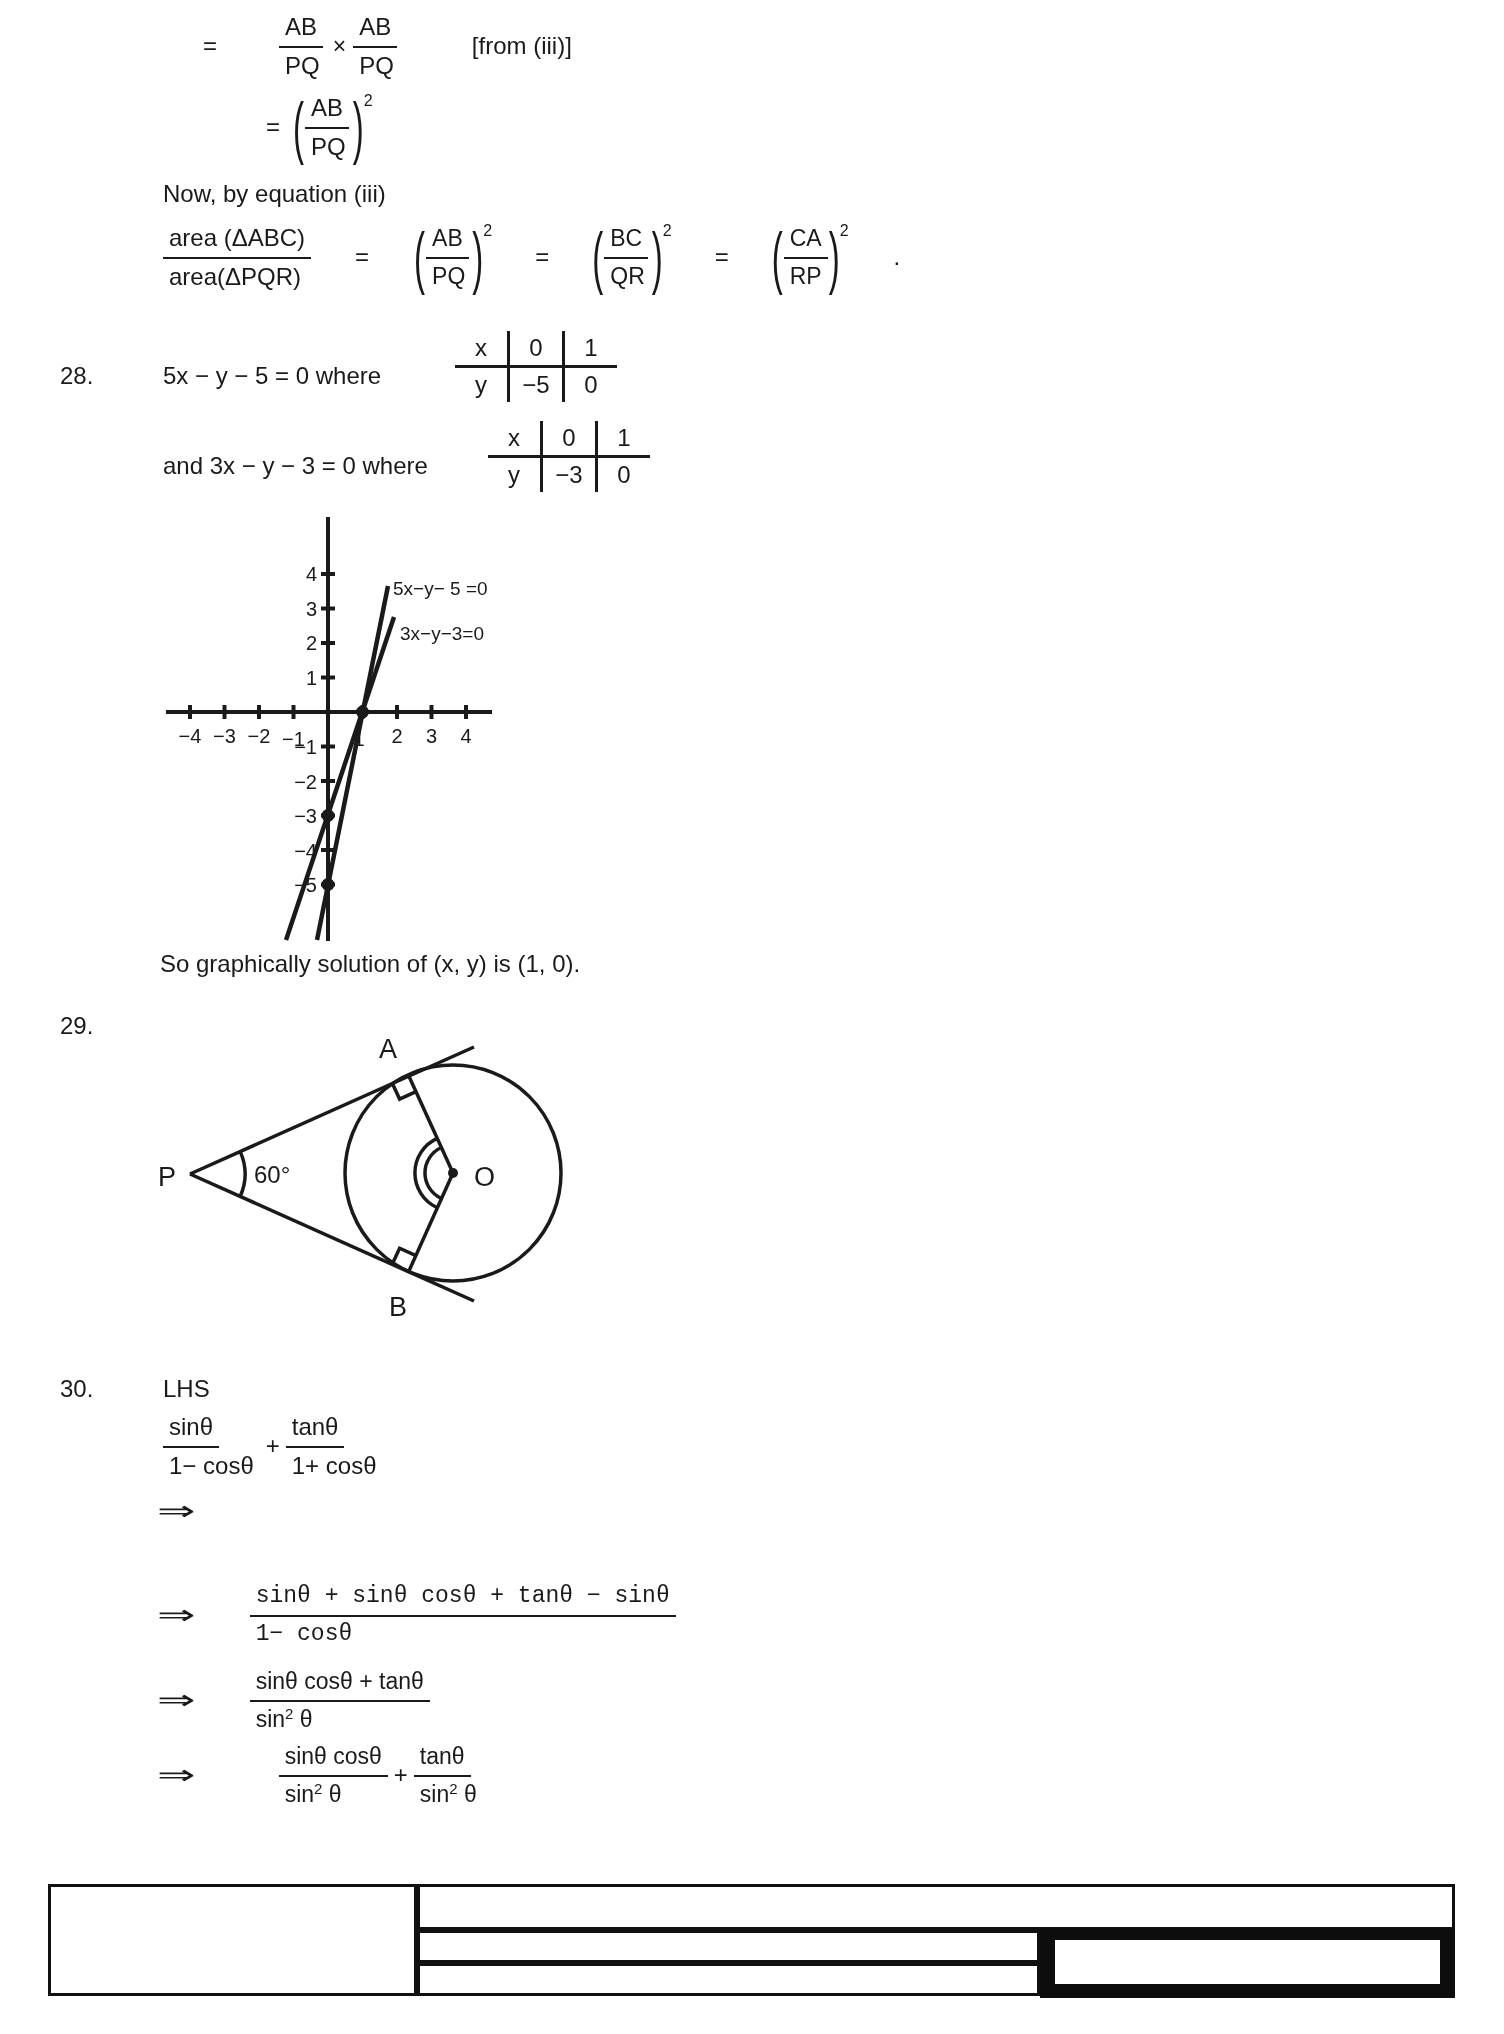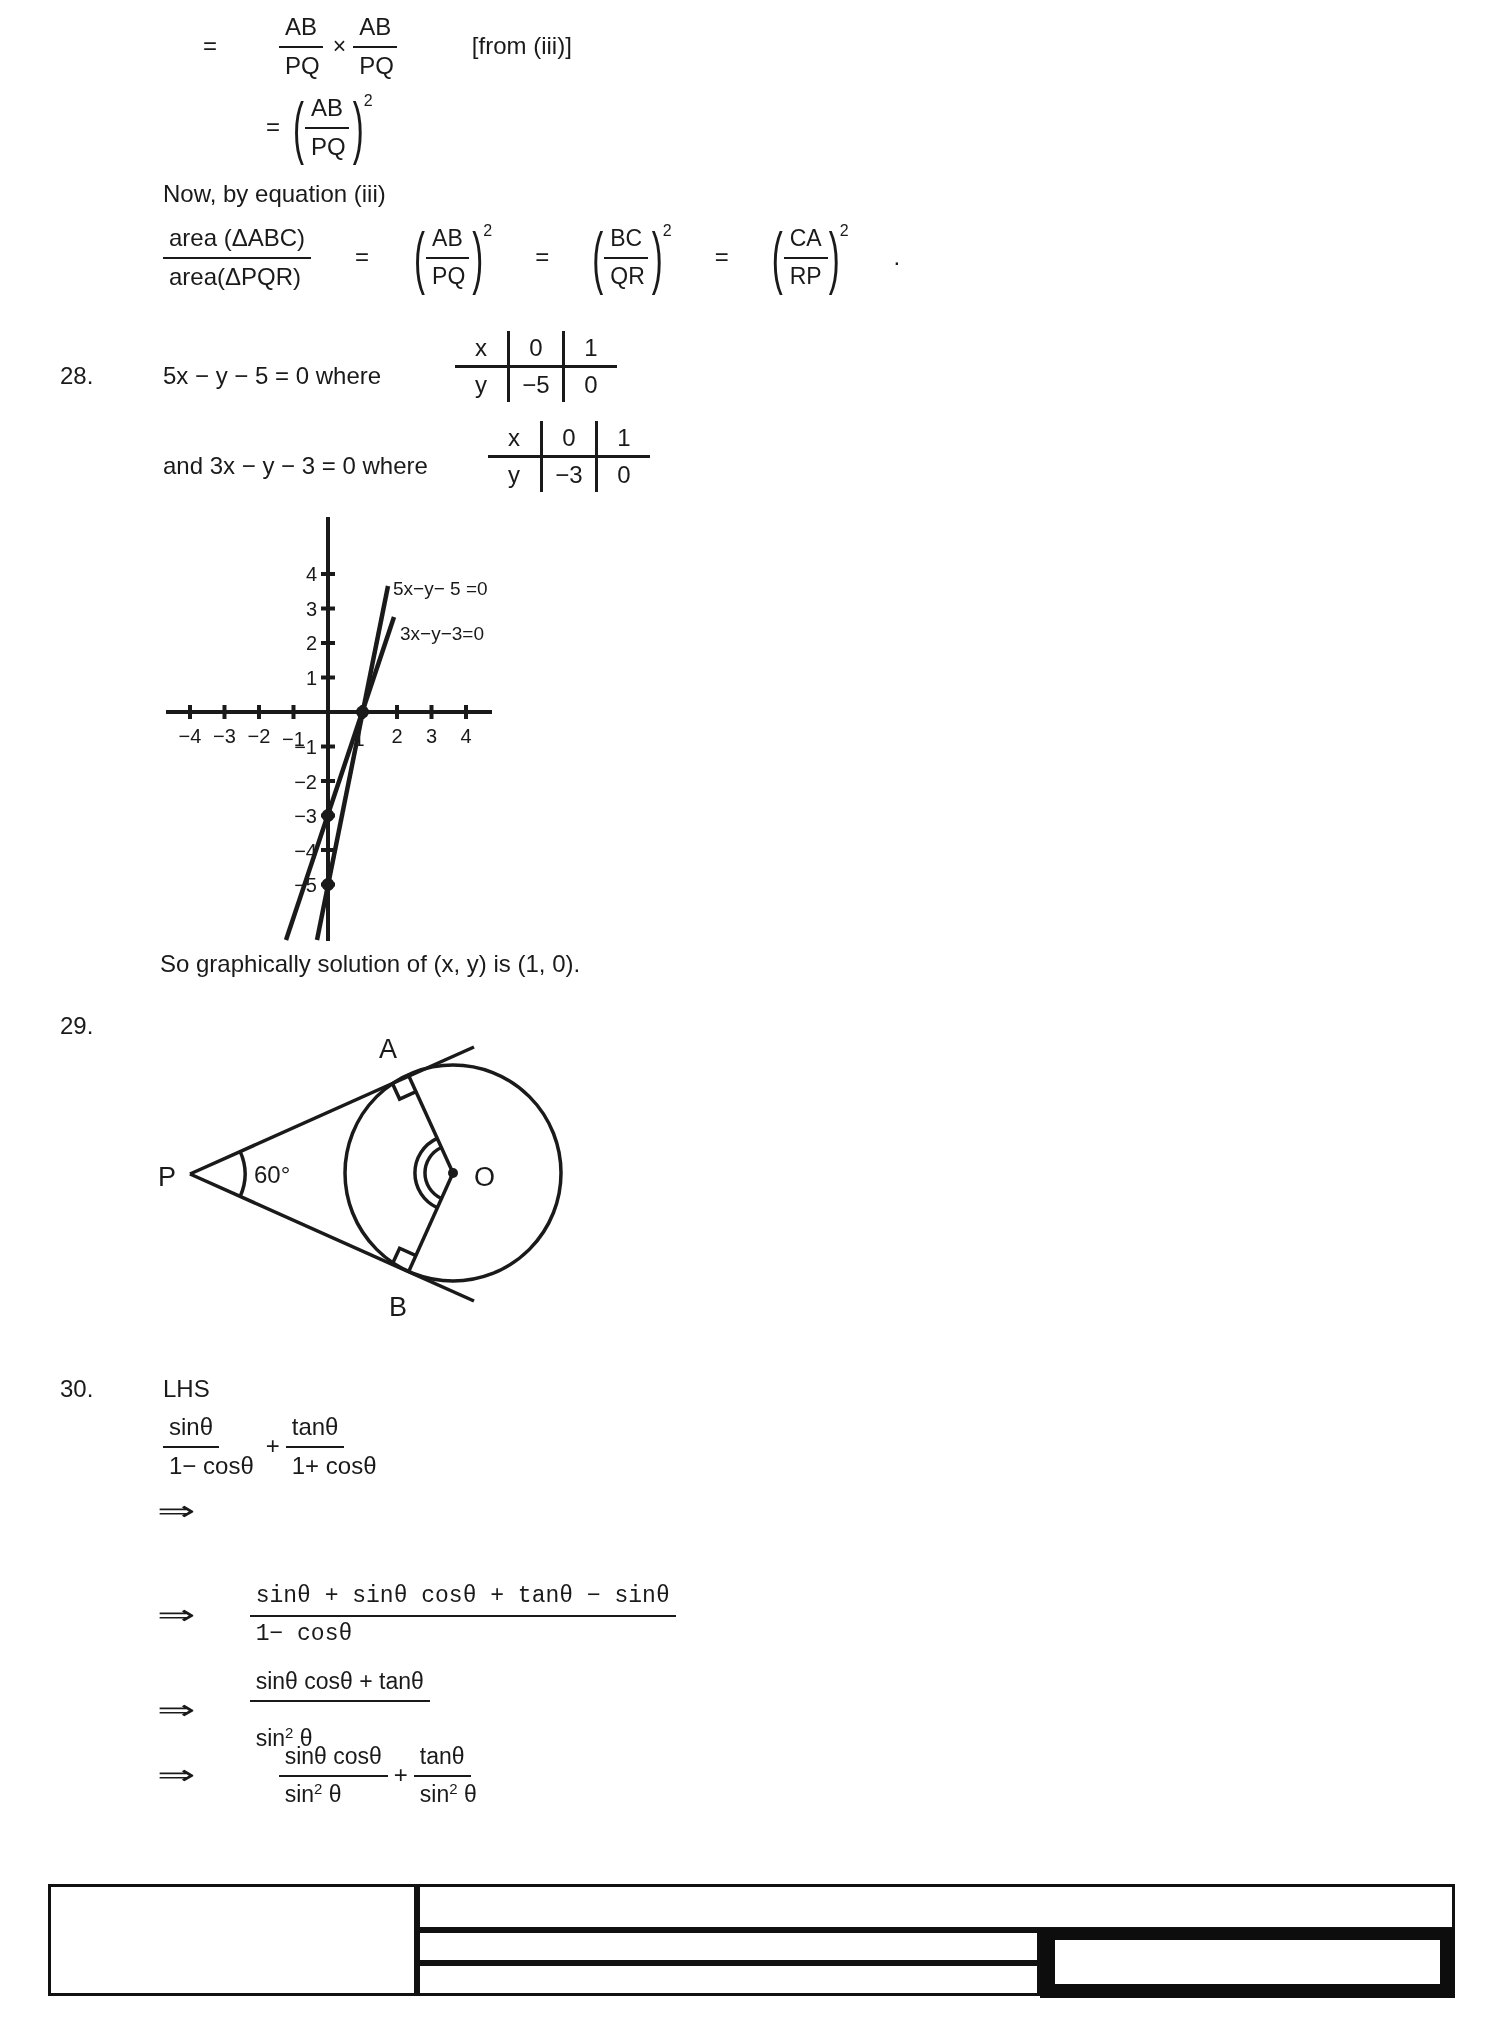--- a/index.html
+++ b/index.html
@@ -258,21 +258,21 @@
   <div class="mrow" style="left:157px;top:1582px;">
     <span class="imp">⇒</span>
     <span class="frac" style="margin-left:62px;font-family:Liberation Mono, monospace;">
       <span class="num">sinθ + sinθ cosθ  +  tanθ − sinθ</span>
       <span class="den">1− cosθ</span>
     </span>
   </div>
 
   <div class="mrow" style="left:157px;top:1667px;">
     <span class="imp">⇒</span>
-    <span class="frac" style="margin-left:62px;gap:19px;">
+    <span class="frac" style="margin-left:62px;">
       <span class="num">sinθ  cosθ + tanθ</span>
       <span class="den"><span>sin</span><span class="fsup">2</span><span> θ</span></span>
     </span>
   </div>
 
   <div class="mrow" style="left:157px;top:1742px;">
     <span class="imp">⇒</span>
     <span class="frac" style="margin-left:91px;">
       <span class="num">sinθ  cosθ</span>
       <span class="den"><span>sin</span><span class="fsup">2</span><span> θ</span></span>

